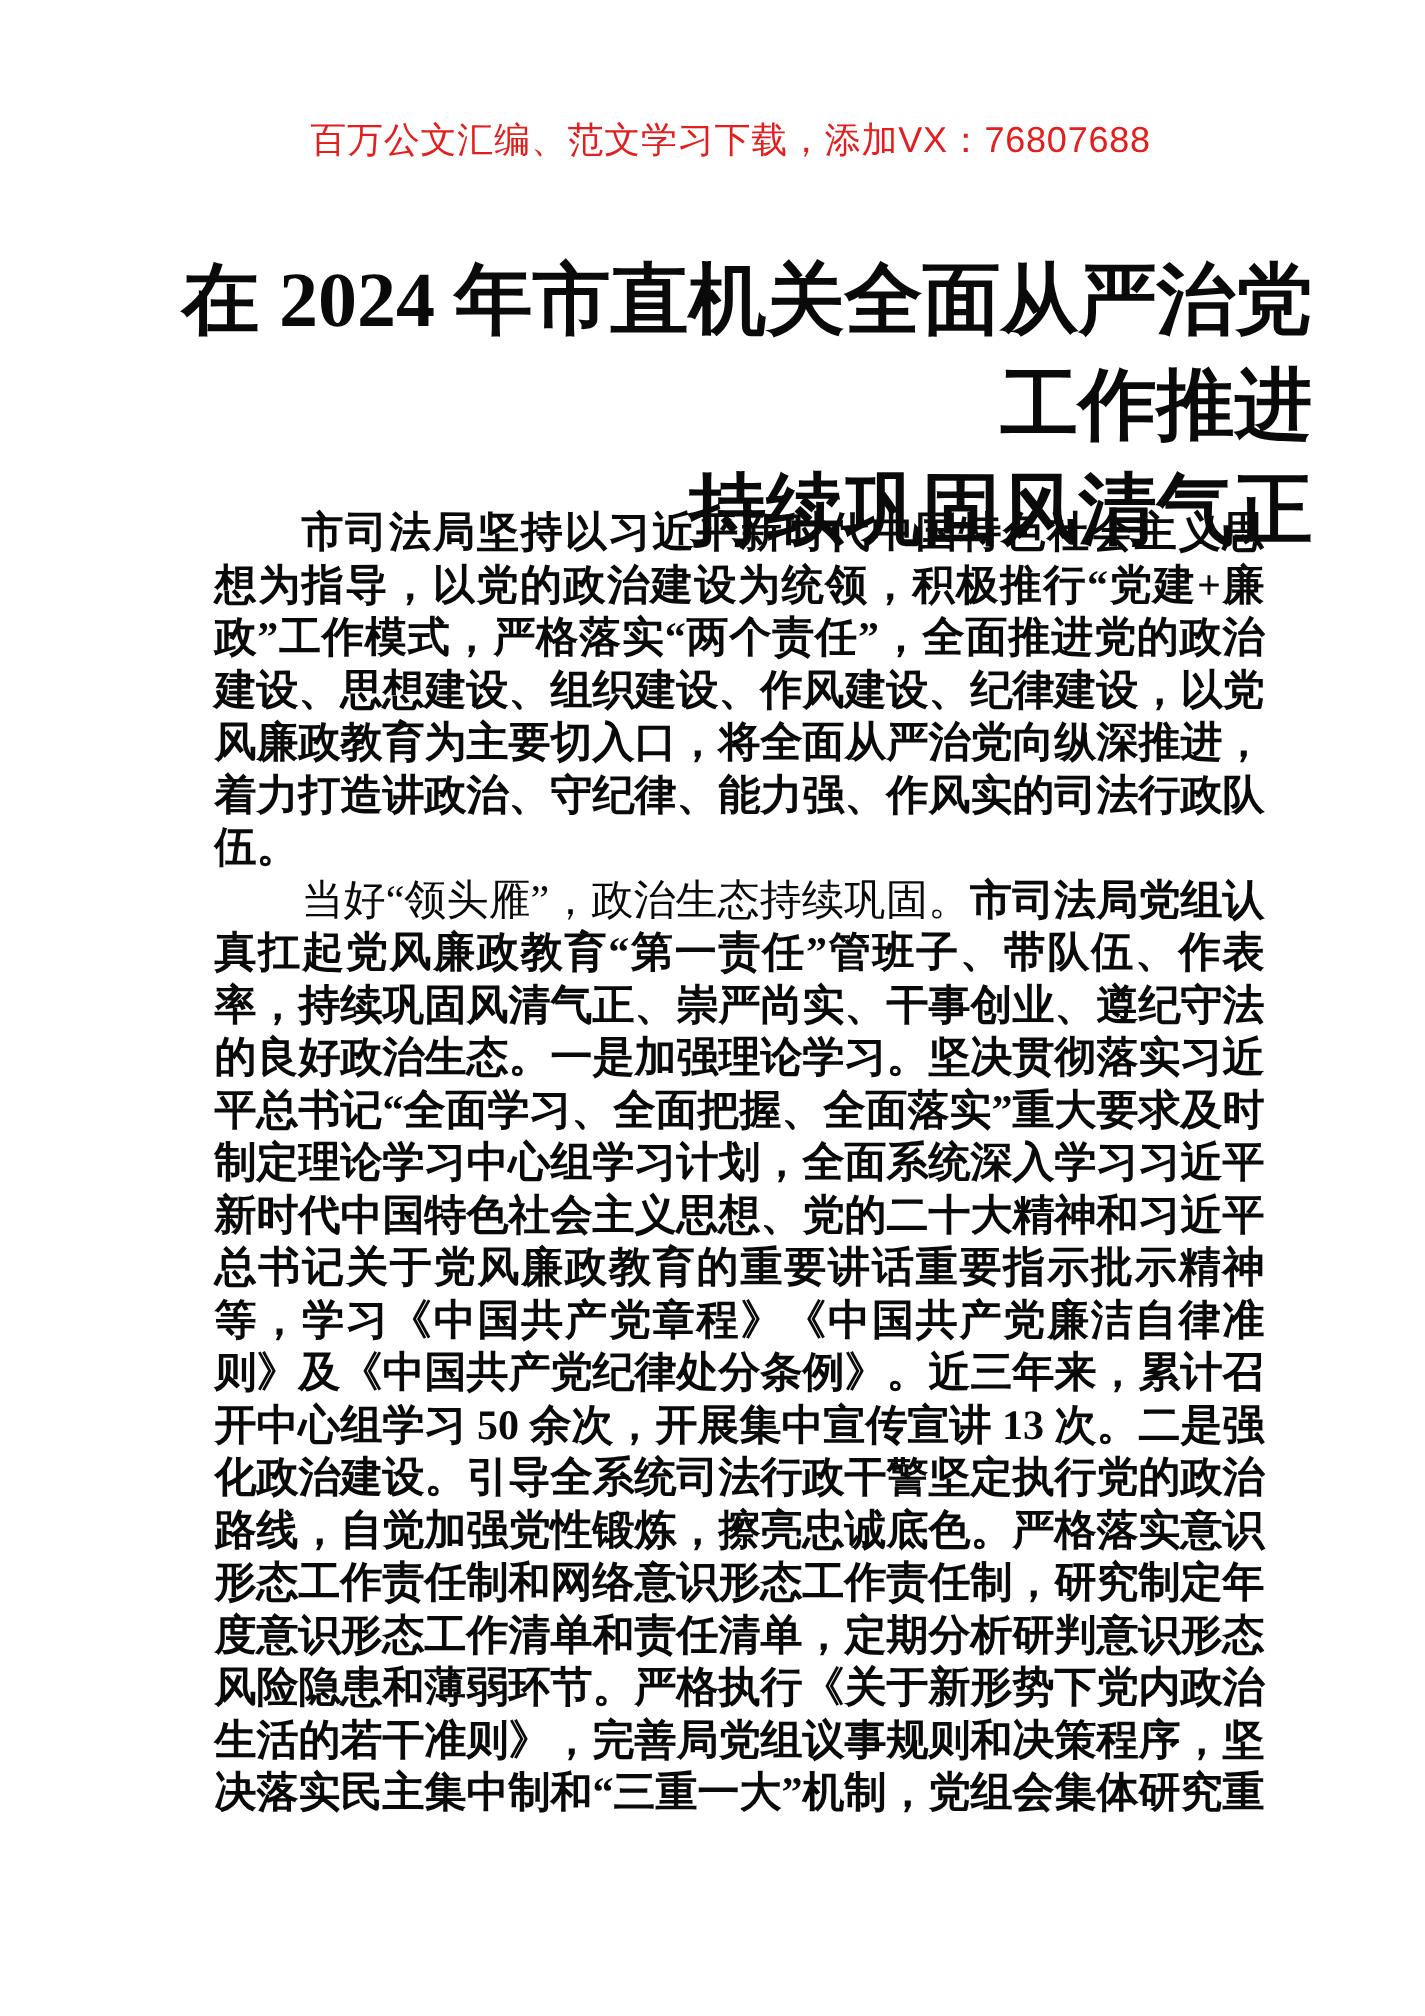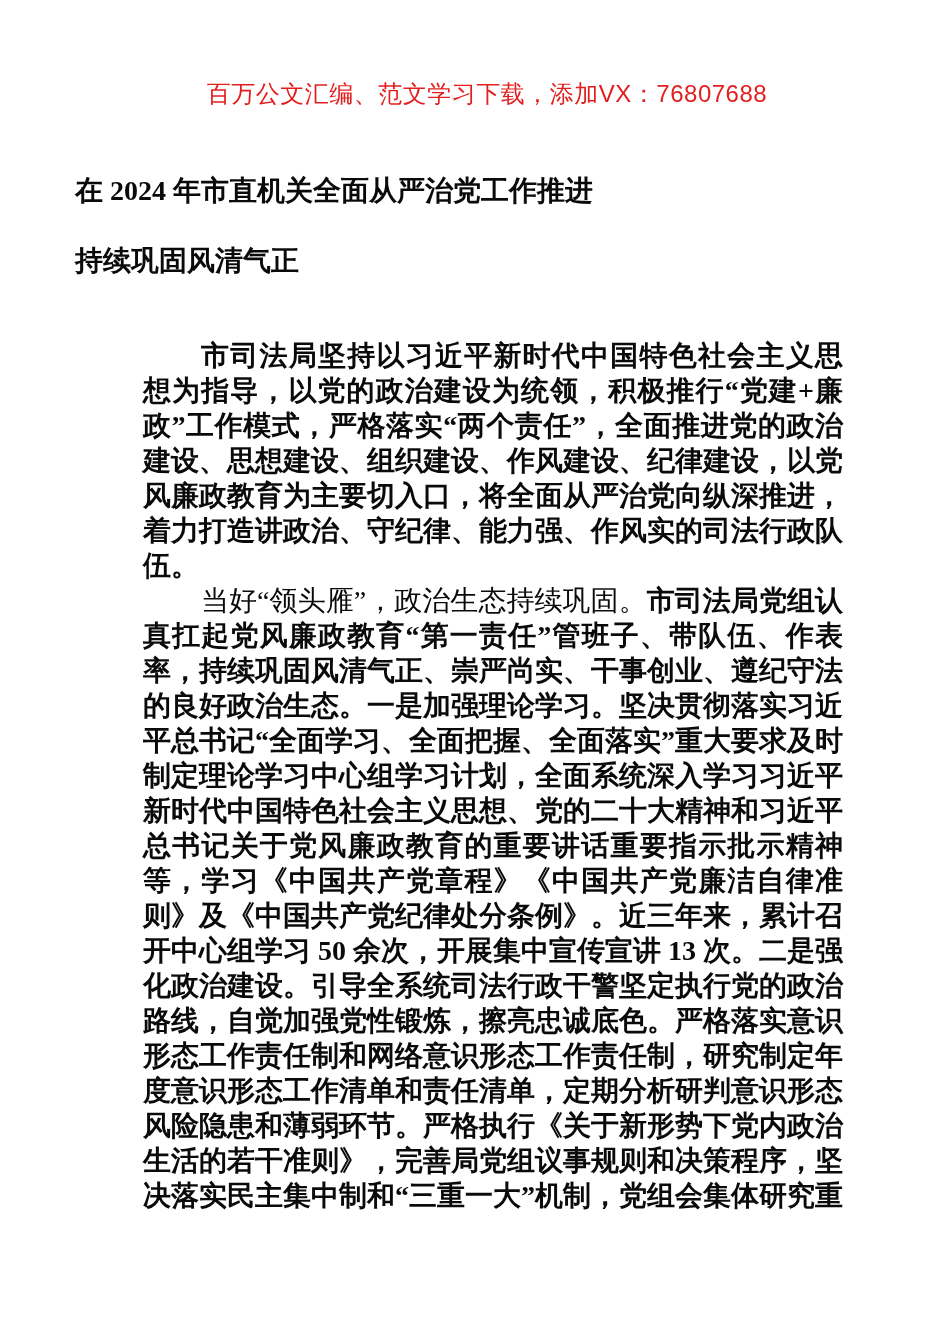--- a/index.html
+++ b/index.html
@@ -24,26 +24,26 @@
     text-align: center;
     font-size: 24px;
     line-height: 26px;
     font-family: "Liberation Sans", sans-serif;
     color: var(--accent, #e31e1e);
     letter-spacing: 0.5px;
     padding-left: 24px;
   }
   .doc-title {
     position: absolute;
-    top: 156px;
+    top: 166px;
     left: 75px;
     width: 800px;
     margin: 0;
-    text-align: left;
-    font-size: 28px;
+    text-align: right;
+    font-size: 52px;
     line-height: 70px;
     font-weight: 600;
     font-family: "Liberation Serif", serif;
   }
   .title-line { display: block; }
   .doc-body {
     position: absolute;
     top: 338px;
     left: 143px;
     width: 700px;

